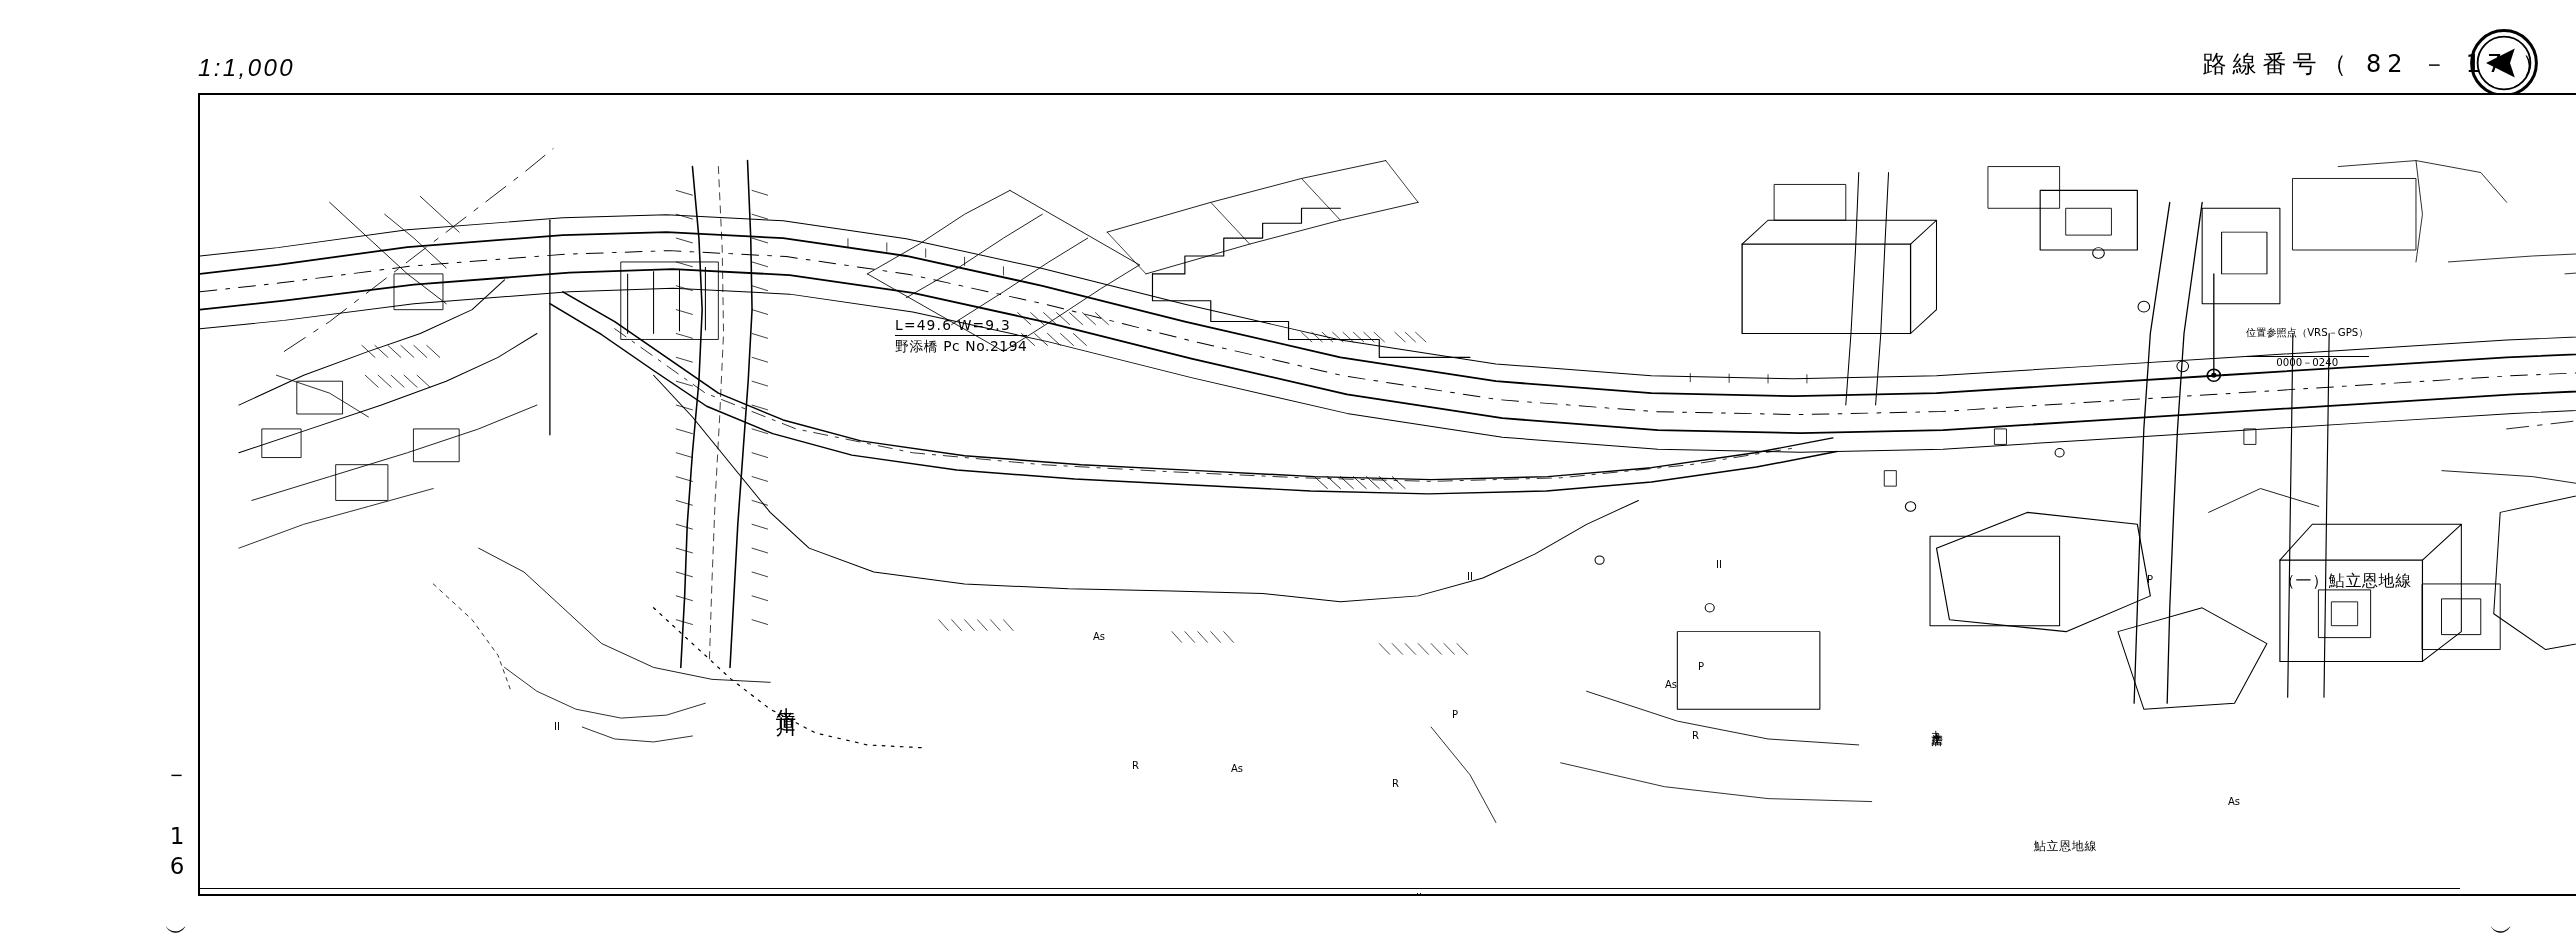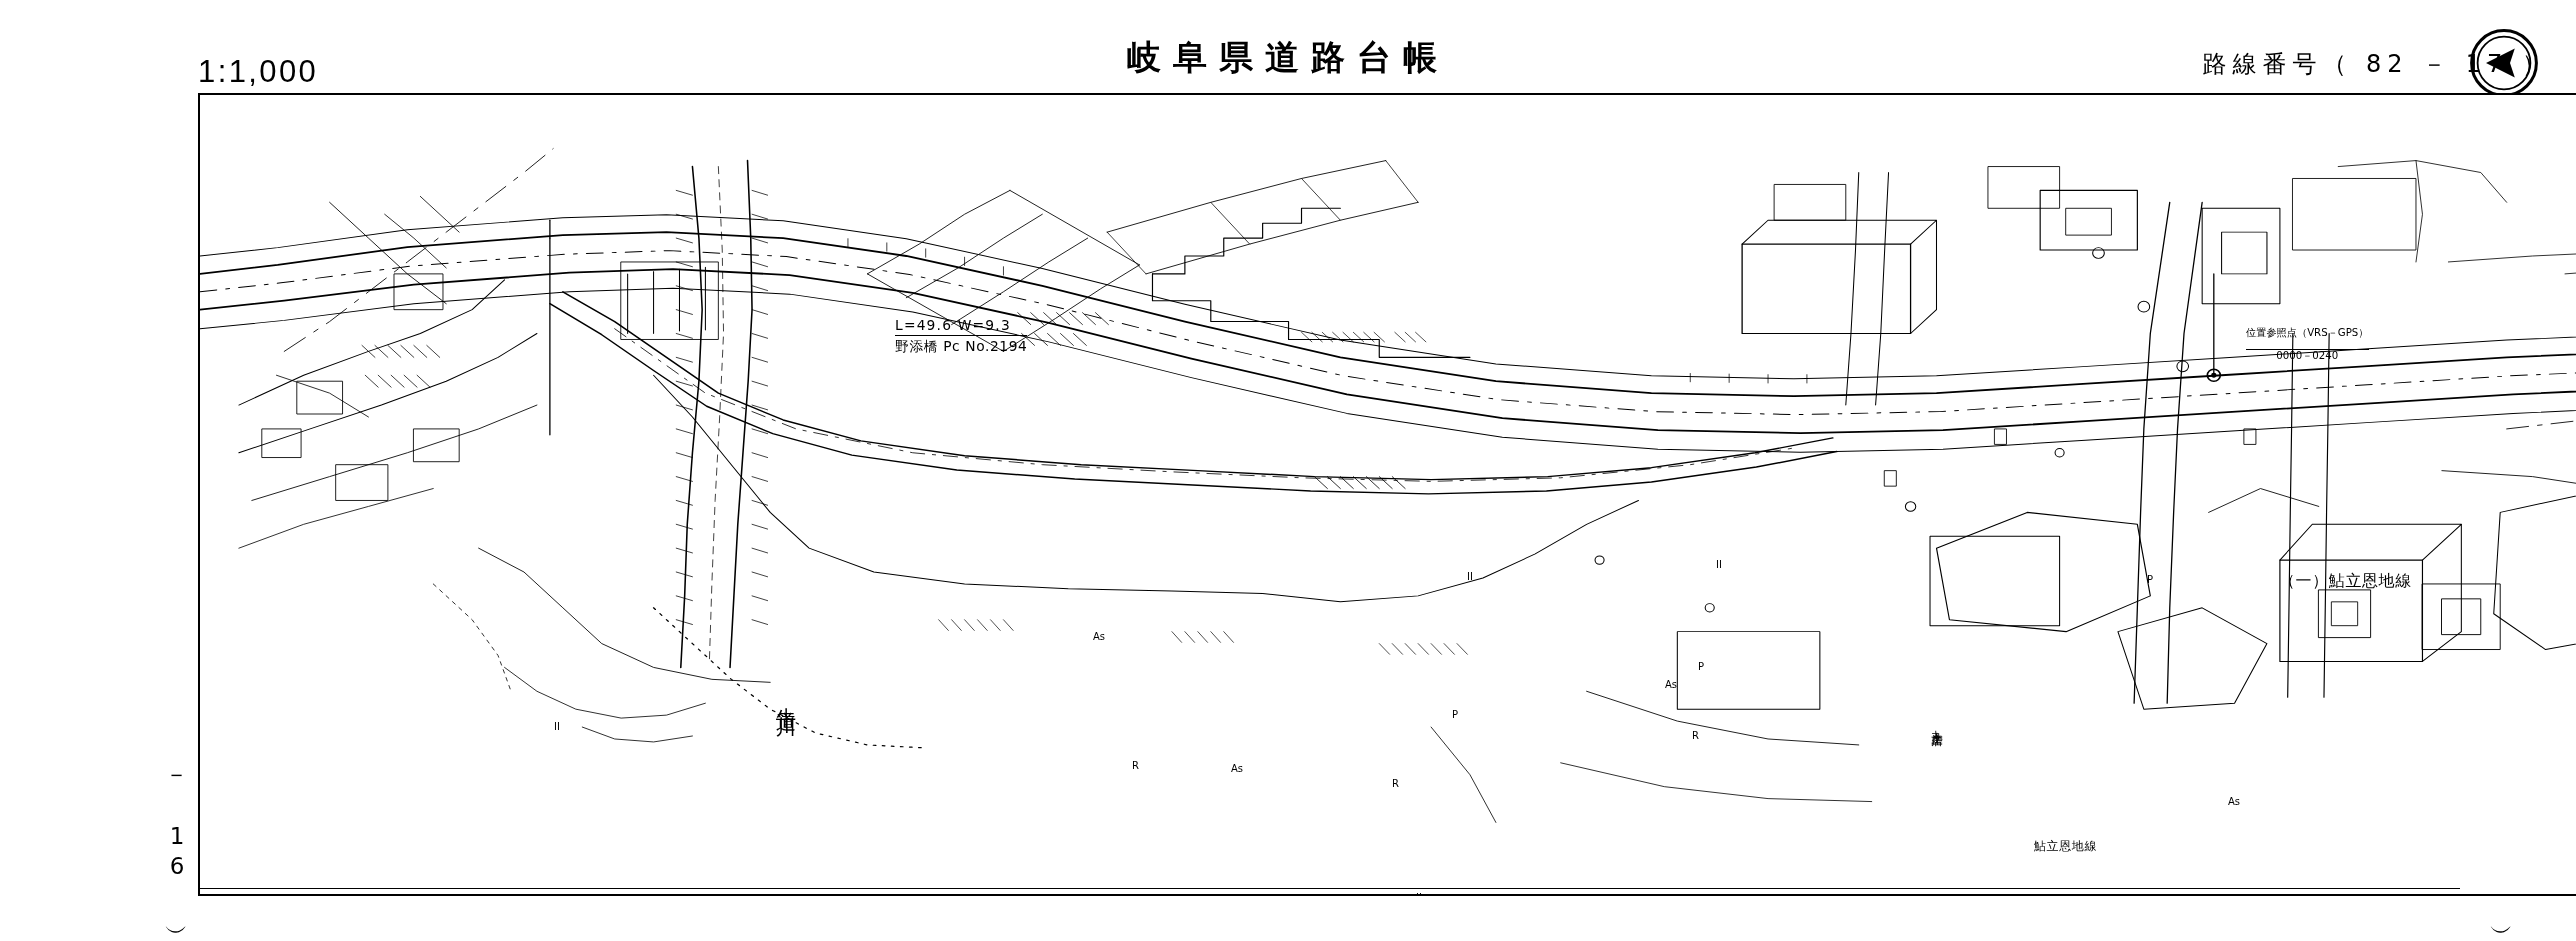--- a/index.html
+++ b/index.html
@@ -19,23 +19,24 @@
     width: 2576px;
     height: 942px;
     background: #ffffff;
   }
 
   
   .scale-label {
     position: absolute;
     left: 198px;
     top: 54px;
-    font-size: 31px;
+    font-size: 24px;
     letter-spacing: 2.4px;
     white-space: nowrap;
+    font-style: italic;
   }
   .sheet-title {
     position: absolute;
     left: 0;
     top: 35px;
     width: 2576px;
     text-align: center;
     font-size: 34px;
     font-weight: bold;
     letter-spacing: 12px;
@@ -122,21 +123,21 @@
     letter-spacing: 0.6px;
   }
   .gps-callout {
     left: 2046px;
     top: 232px;
     font-size: 10.2px;
     text-align: center;
   }
   .gps-callout .line1 {
     border-bottom: 0.9px solid #000;
-    padding-bottom: 9px;
+    padding-bottom: 16px;
   }
   .route-name-label {
     left: 2079px;
     top: 476px;
     font-size: 16px;
     letter-spacing: 0.6px;
   }
   .vertical-label {
     position: absolute;
     writing-mode: vertical-rl;
@@ -179,21 +180,20 @@
     width: 100%;
     height: 100%;
   }
 </style>
 </head>
 <body>
 
 <div id="sheet">
 
   <div class="scale-label">1:1,000</div>
-  <div class="sheet-title">岐阜県道路台帳</div>
   <div class="route-number">路線番号（ 82 － 17 ）</div>
 
   <svg class="north-arrow" viewBox="0 0 120 120">
     <circle cx="60" cy="60" r="54" fill="none" stroke="#000" stroke-width="5"></circle>
     <circle cx="60" cy="60" r="44" fill="none" stroke="#000" stroke-width="3"></circle>
     <path d="M30 60 L78 36 L70 60 L78 84 Z" fill="#000"></path>
   </svg>
 
   <div class="page-marker left">－ 16 ）</div>
   <div class="page-marker right">－ 18 ）</div>

